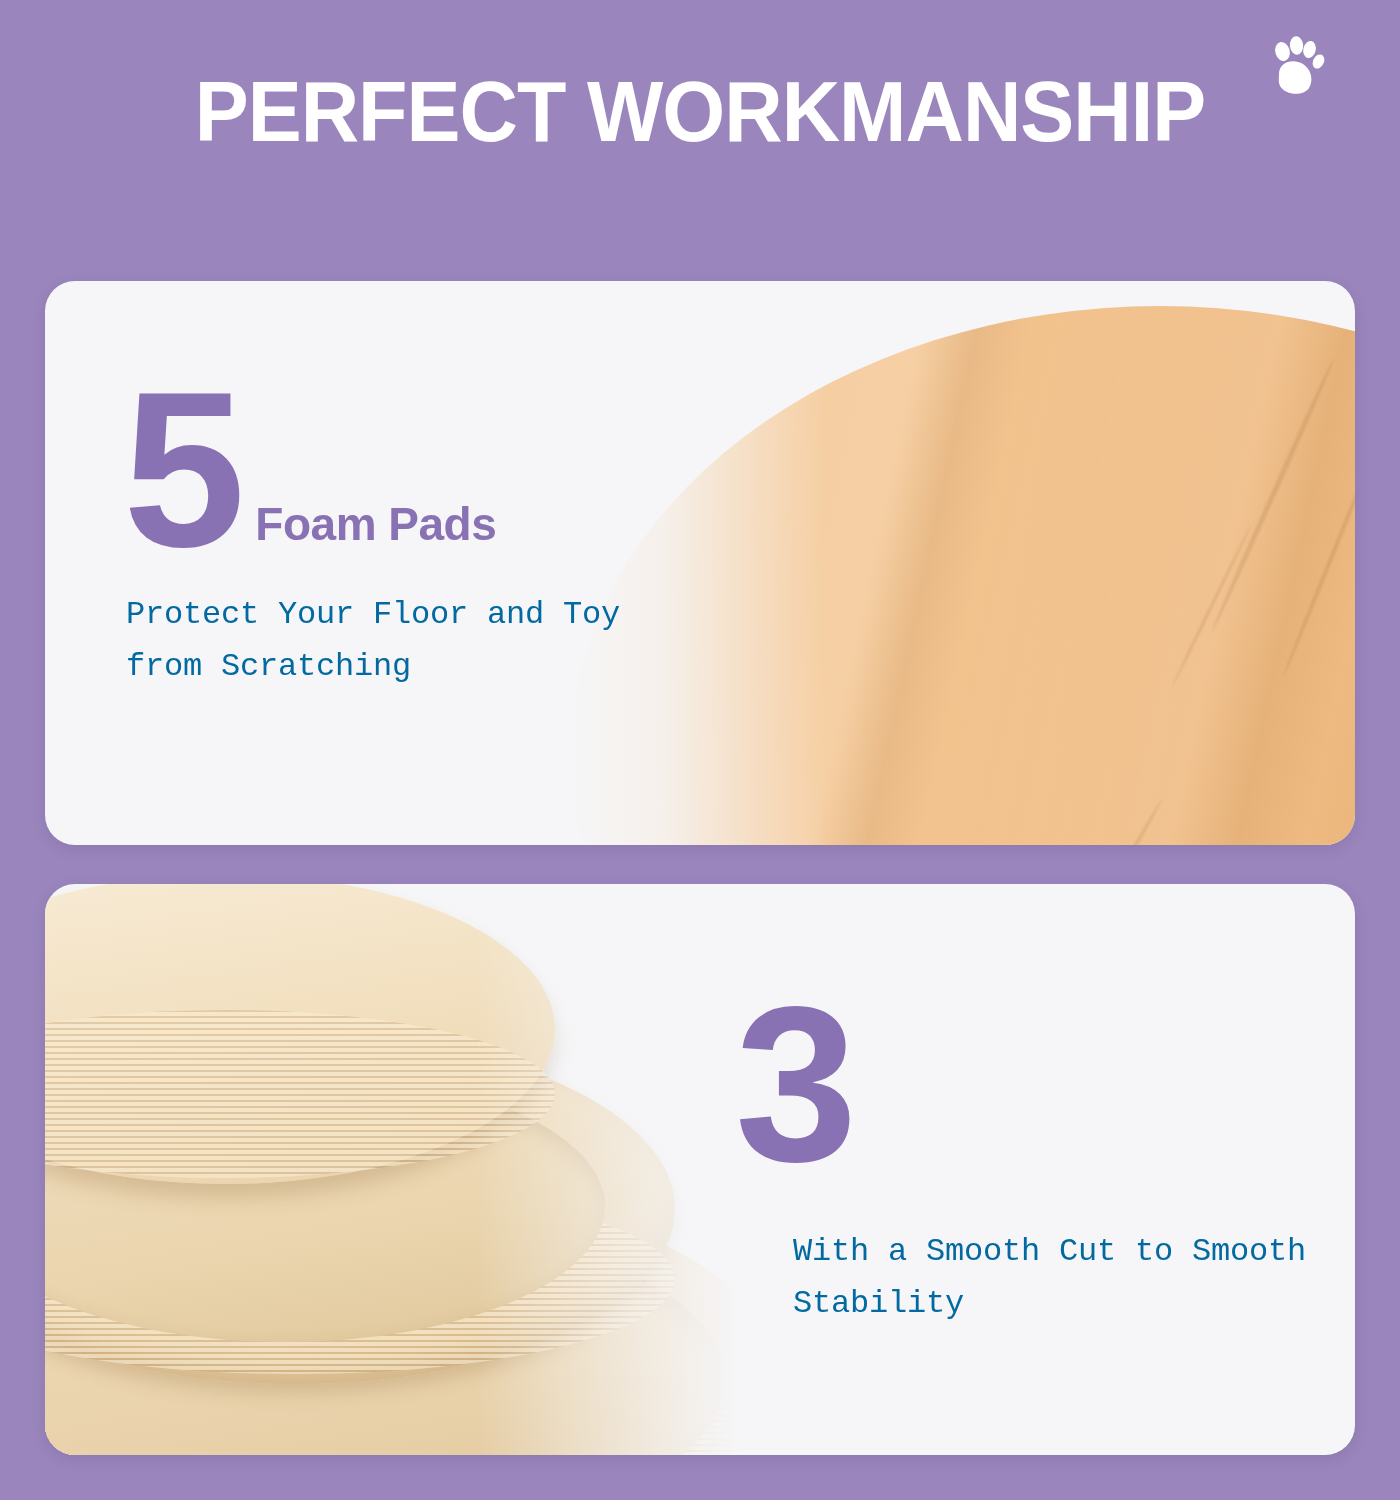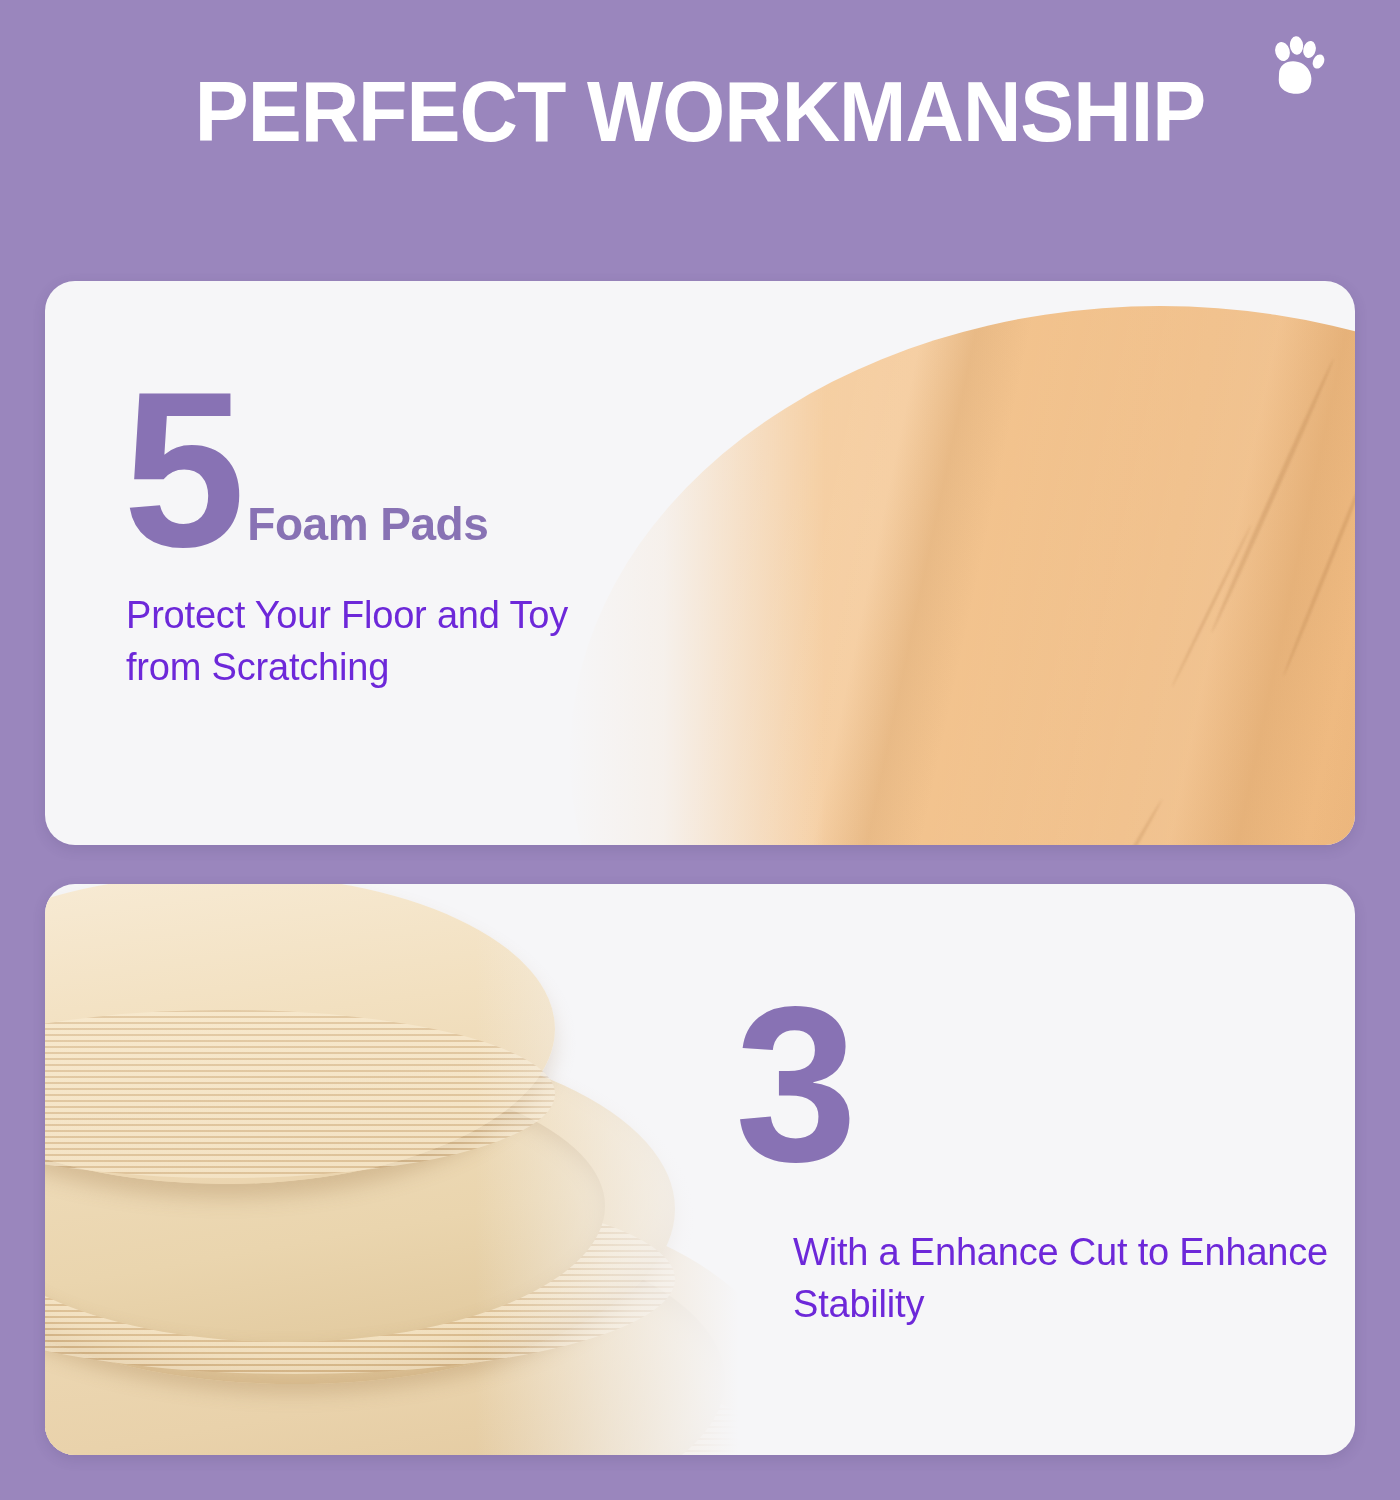--- a/index.html
+++ b/index.html
@@ -109,26 +109,27 @@
   }
   .feature-heading {
     color: #8872b4;
     font-family: "Liberation Sans", sans-serif;
     font-weight: bold;
     font-size: 46px;
     line-height: 54px;
     letter-spacing: -0.5px;
     padding-bottom: 12px;
     padding-left: 8px;
+    margin-left: 8px;
   }
   .feature-desc {
-    color: #6d28d9;
-    font-family: Liberation Sans, sans-serif;
+    color: #0369a1;
+    font-family: Liberation Mono, monospace;
     font-weight: 400;
-    font-size: 38px;
+    font-size: 32px;
     line-height: 52px;
     letter-spacing: -0.2px;
   }
   #c1-desc {
     margin-top: 26px;
     margin-left: 3px;
     width: 520px;
   }
 
   
@@ -369,17 +370,17 @@
       <div class="tier tier-top"></div>
       <div class="ply-edge ply-top"></div>
 
       <div class="stack-fade"></div>
     </div>
 
     <div class="c2-text">
       <div class="c2-num-row">
         <div class="big-number" id="c2-number">3</div>
       </div>
-      <div class="feature-desc" id="c2-desc">With a Enhance Cut to Enhance Stability</div>
+      <div class="feature-desc" id="c2-desc">With a Smooth Cut to Smooth Stability</div>
     </div>
   </div>
 
 </div>
 
 </body></html>

